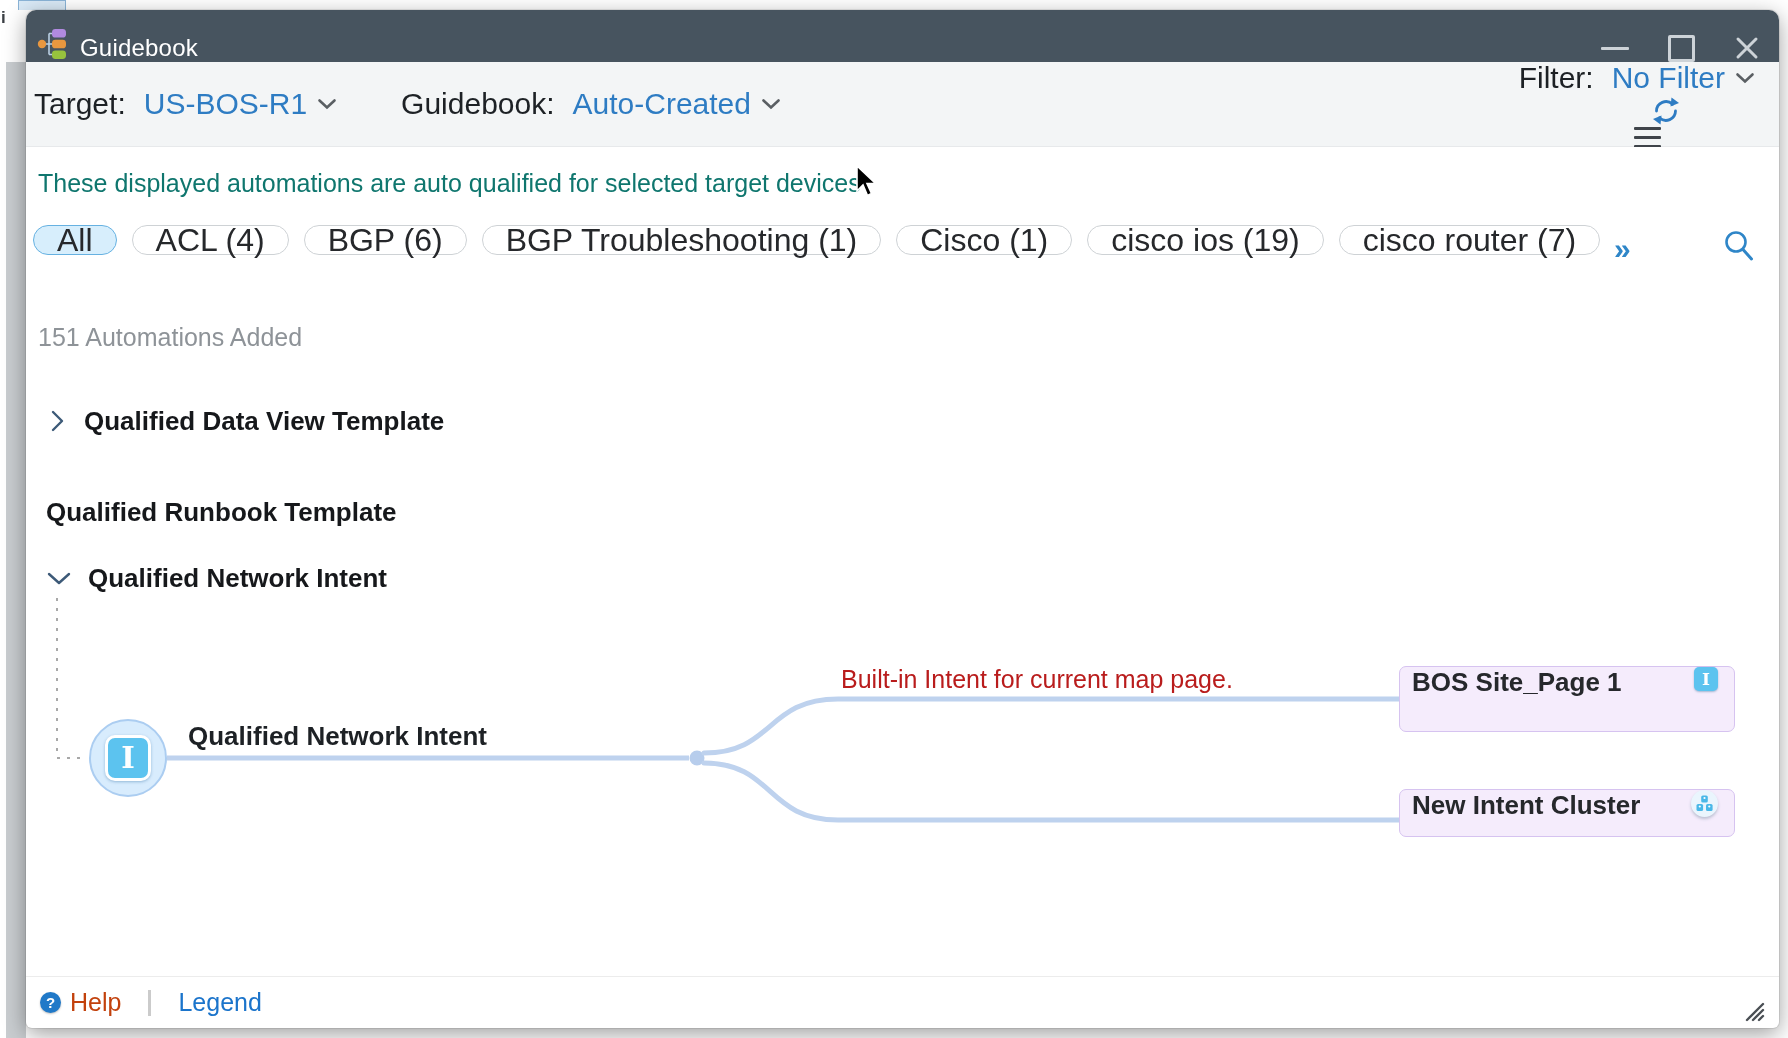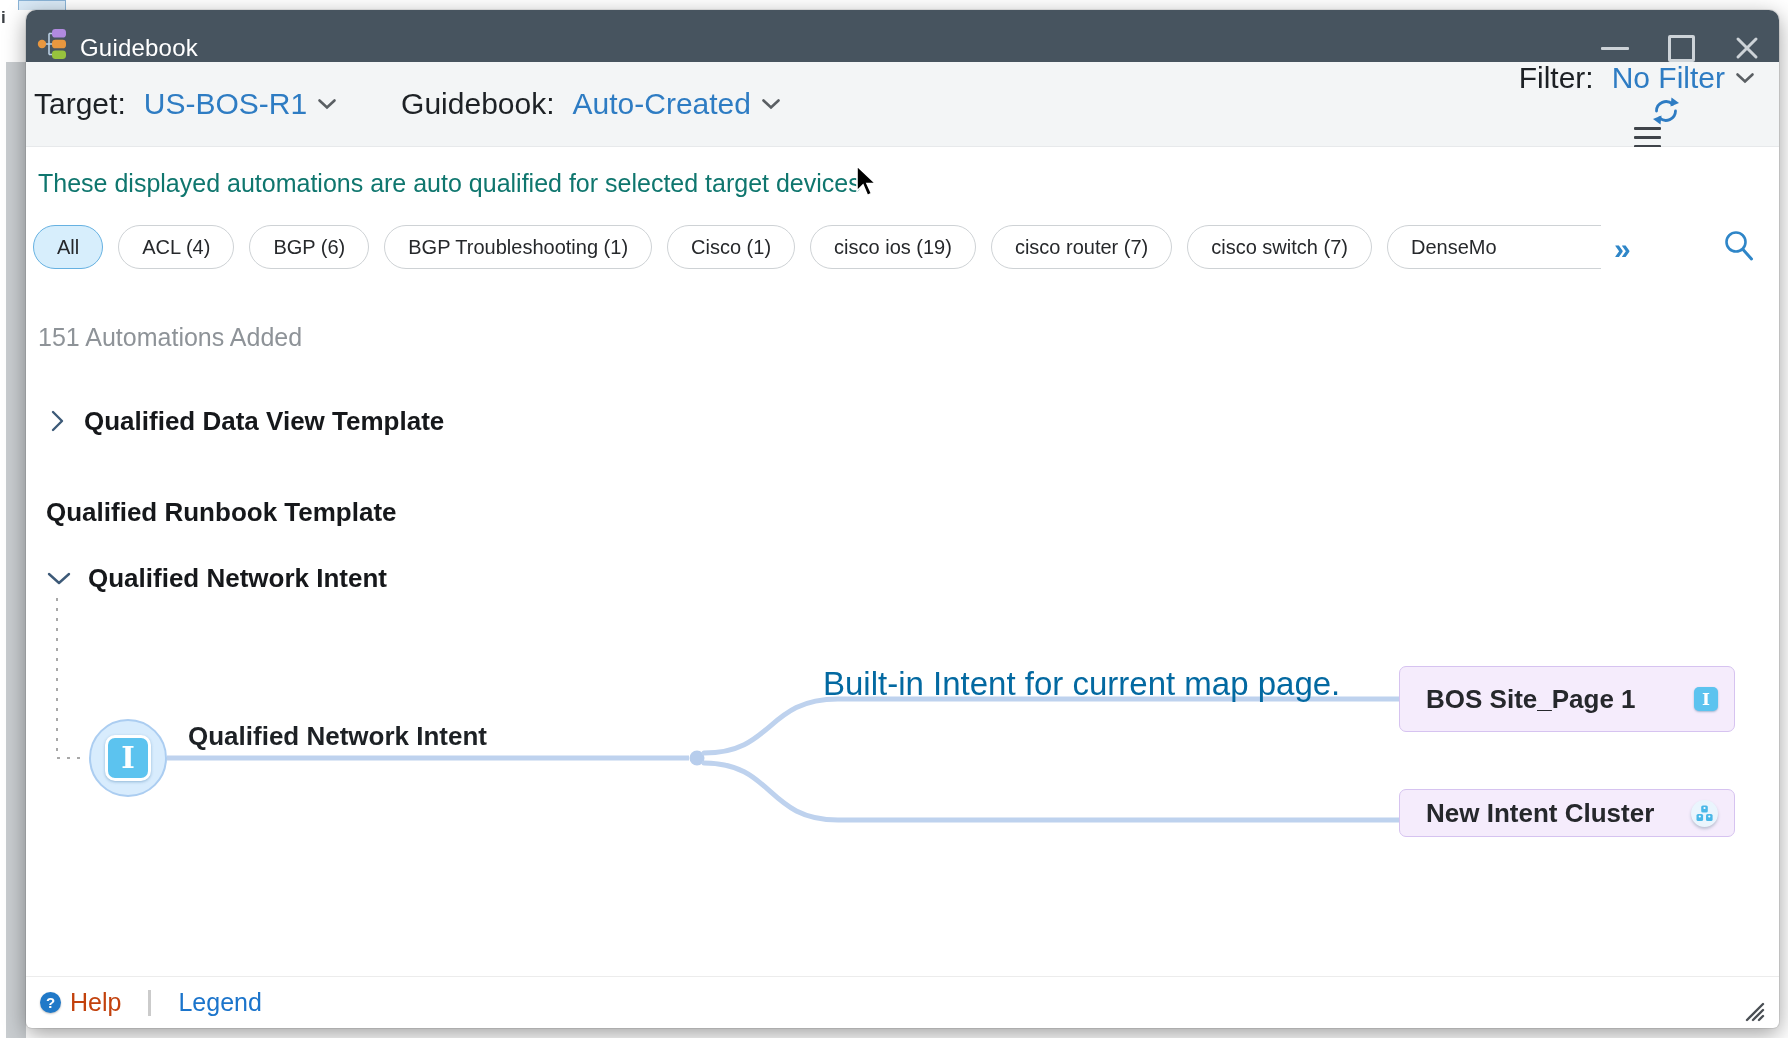--- a/index.html
+++ b/index.html
@@ -41,43 +41,43 @@
   .menu-btn{margin-left:22px;display:inline-flex;flex-direction:column;gap:6px;}
   .menu-btn span{display:block;width:27px;height:3px;background:#3f444a;border-radius:1px;}
   
   .main{flex:1 1 auto;position:relative;background:#ffffff;}
   .info-banner{position:absolute;left:12px;top:22px;font-size:25px;color:#0f766e;}
   .cursor{position:absolute;left:830px;top:18px;width:24px;height:32px;z-index:5;}
   
   .chips-viewport{position:absolute;left:7px;top:78px;width:1568px;height:50px;overflow:hidden;}
   .chips-row{display:flex;gap:15px;flex-wrap:nowrap;}
   .chip{
-    height:44px;box-sizing:border-box;border:1px solid #ced2d5;border-radius:24px;background:#ffffff;
-    display:flex;align-items:center;padding:0 23px;font-size:20px;color:#26282b;white-space:nowrap;flex:0 0 auto;cursor:pointer;
+    height:30px;box-sizing:border-box;border:1px solid #ced2d5;border-radius:24px;background:#ffffff;
+    display:flex;align-items:center;padding:0 23px;font-size:32px;color:#26282b;white-space:nowrap;flex:0 0 auto;cursor:pointer;
   }
   .chip.selected{background:#d7eefc;border:1px solid #66b1e1;}
   .chip.truncated{min-width:250px;}
   .chips-overflow{position:absolute;left:1588px;top:80px;font-size:30px;font-weight:bold;color:#2f86c8;cursor:pointer;line-height:44px;}
   .chips-search{position:absolute;left:1696px;top:82px;cursor:pointer;}
   .summary{position:absolute;left:12px;top:176px;font-size:25px;color:#8e9398;}
   
   .section-row{position:absolute;left:20px;display:flex;align-items:center;gap:16px;height:34px;cursor:pointer;}
   .section-label{font-size:26px;font-weight:bold;color:#16181b;}
   .sec-1{top:257px;} .sec-2{top:334px;flex-direction:column;} .sec-3{top:414px;}
   
   .tree-svg{position:absolute;left:0;top:0;width:1753px;height:830px;pointer-events:none;}
   .root-node{position:absolute;left:63px;top:572px;width:78px;height:78px;box-sizing:border-box;
     background:#d8ecfd;border:2.5px solid #abcdf1;border-radius:50%;display:flex;align-items:center;justify-content:center;cursor:pointer;}
   .root-node-inner{width:46px;height:46px;box-sizing:border-box;background:#5cc3ef;border:3px solid #ffffff;border-radius:10px;
     box-shadow:0 1px 3px rgba(60,120,170,.45);display:flex;align-items:center;justify-content:center;
     font-family:"DejaVu Serif", serif;font-weight:bold;font-size:29px;color:#ffffff;}
   .root-label{position:absolute;left:162px;top:574px;font-size:26px;font-weight:bold;color:#1d2125;}
-  .branch-caption{position:absolute;left:797px;top:518px;font-size:33px;color:#0369a1;}
+  .branch-caption{position:absolute;left:815px;top:518px;font-size:25px;color:#b91c1c;}
   .intent-node{position:absolute;left:1373px;width:336px;height:66px;box-sizing:border-box;
-    background:#f5ecfc;border:1.5px solid #d6c3f0;border-radius:7px;display:flex;align-items:center;padding:0 16px 0 26px;cursor:pointer;}
+    background:#f5ecfc;border:1.5px solid #d6c3f0;border-radius:7px;display:flex;align-items:flex-start;padding:0 16px 0 12px;cursor:pointer;}
   .node-1{top:519px;} .node-2{top:642px;height:48px;}
   .intent-node-label{font-size:26px;font-weight:bold;color:#26282c;}
   .node-badge-i{margin-left:auto;width:24px;height:24px;border-radius:5px;background:#5cc3ef;box-shadow:0 1px 2px rgba(80,130,170,.5);
     display:flex;align-items:center;justify-content:center;font-family:"DejaVu Serif", serif;font-weight:bold;font-size:17px;color:#ffffff;}
   .node-badge-cluster{margin-left:auto;width:27px;height:27px;border-radius:50%;background:#eaf5fd;box-shadow:0 2px 3px rgba(120,140,160,.45);
     display:flex;align-items:center;justify-content:center;}
   
   .footer{flex:0 0 51px;border-top:1px solid #ececec;display:flex;align-items:center;padding:0 30px 0 14px;position:relative;}
   .help-link{display:flex;align-items:center;gap:9px;cursor:pointer;}
   .help-icon{width:21px;height:21px;border-radius:50%;background:#2079c8;color:#ffffff;font-size:15px;font-weight:bold;

